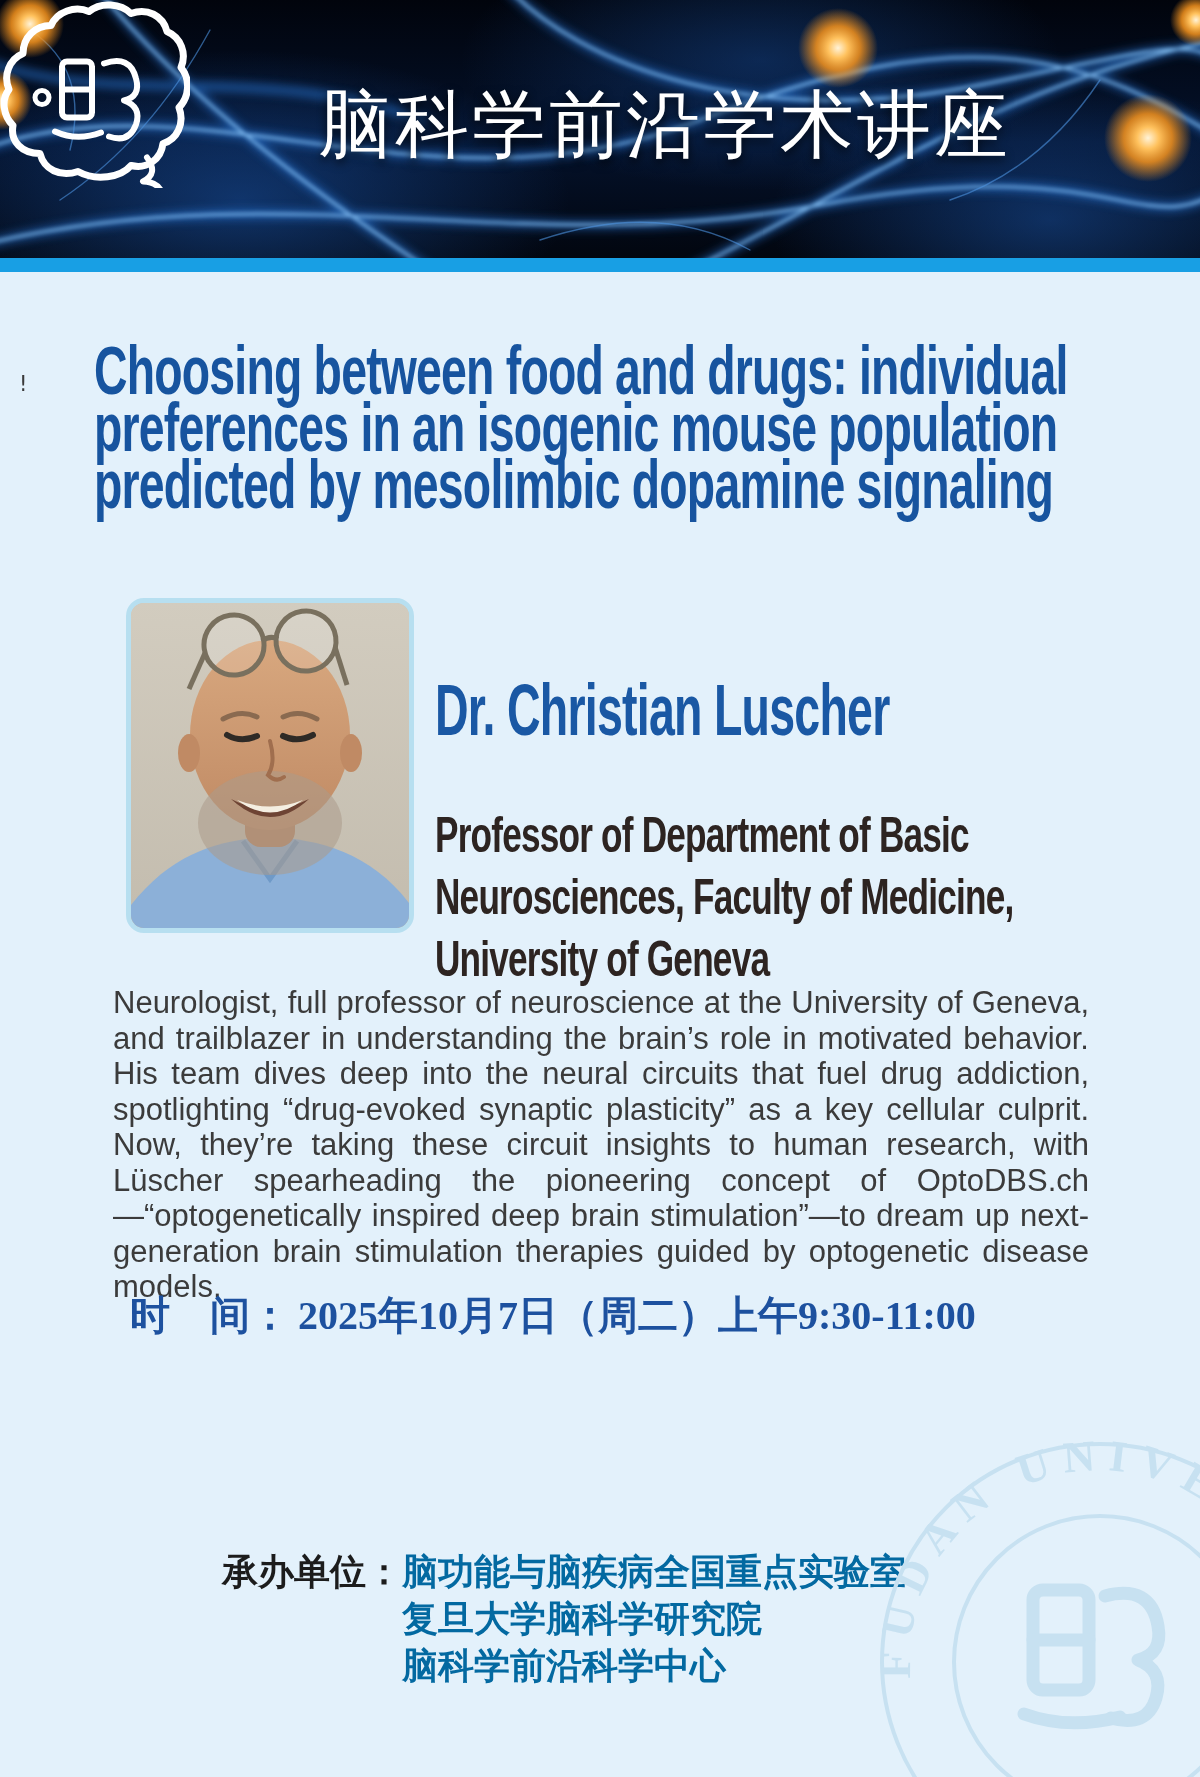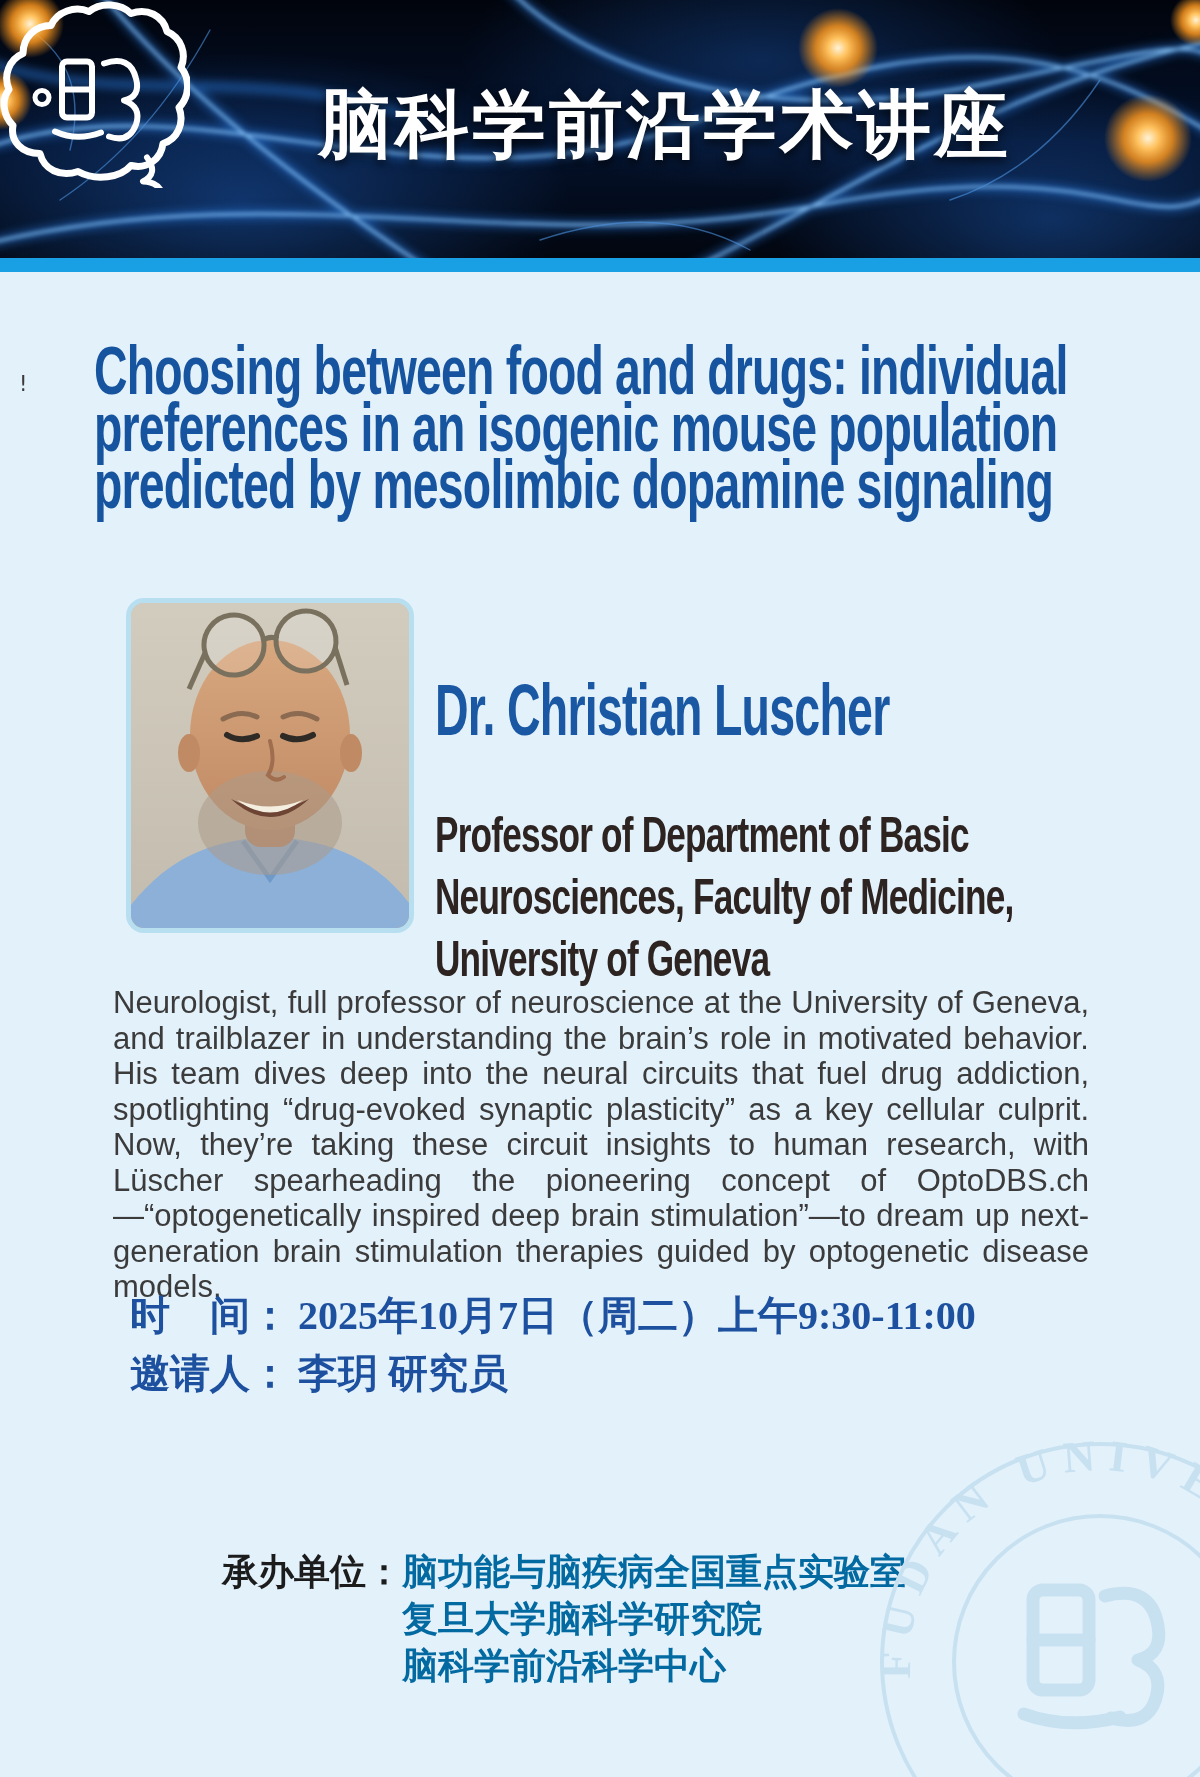--- a/index.html
+++ b/index.html
@@ -7,21 +7,21 @@
     position:relative; width:1200px; height:1777px; overflow:hidden;
     background:#e3f1fb;
     font-family:"Liberation Sans", sans-serif;
   }
   
   .header{position:absolute;left:0;top:0;width:1200px;height:258px;background:#030712;overflow:hidden;}
   .header svg{position:absolute;left:0;top:0;}
   .brain-logo{position:absolute;left:133px;top:40px;width:190px;height:188px;}
   .series-title{
     position:absolute;left:318px;top:88px;width:760px;
-    color:#ffffff;font-weight:700;font-size:74px;letter-spacing:3px;line-height:1;
+    color:#ffffff;font-weight:400;font-size:74px;letter-spacing:3px;line-height:1;
     text-shadow:0 4px 10px rgba(0,0,0,.75);
     font-family:"Liberation Sans", sans-serif; white-space:nowrap;
   }
   .cyan-strip{position:absolute;left:0;top:258px;width:1200px;height:14px;background:#189fe4;}
   
   .excl{position:absolute;left:19px;top:372px;font-size:21px;color:#3a3a3a;font-family:"DejaVu Sans",sans-serif;}
   
   .talk-title{position:absolute;left:94px;top:336px;}
   .title-line{
     display:block;white-space:nowrap;
@@ -219,23 +219,20 @@
     <span class="affil-line">Neurosciences, Faculty of Medicine,</span>
     <span class="affil-line">University of Geneva</span>
   </div>
 
   <p class="bio">Neurologist, full professor of neuroscience at the University of Geneva, and trailblazer in understanding the brain’s role in motivated behavior. His team dives deep into the neural circuits that fuel drug addiction, spotlighting “drug-evoked synaptic plasticity” as a key cellular culprit. Now, they’re taking these circuit insights to human research, with Lüscher spearheading the pioneering concept of OptoDBS.ch—“optogenetically inspired deep brain stimulation”—to dream up next-generation brain stimulation therapies guided by optogenetic disease models.</p>
 
   <div class="details">
     <div class="info-row">
       <span class="info-label">时　间：</span><span class="info-value">2025年10月7日（周二）上午9:30-11:00</span>
     </div>
-    <div class="info-row">
-      <span class="info-label">邀请人：</span><span class="info-value">李玥 研究员</span>
-    </div>
   </div>
 
   <div class="organizers">
     <span class="org-label">承办单位：</span>
     <span class="org-items">
       <span class="org-item">脑功能与脑疾病全国重点实验室</span>
       <span class="org-item">复旦大学脑科学研究院</span>
       <span class="org-item">脑科学前沿科学中心</span>
     </span>
   </div>

